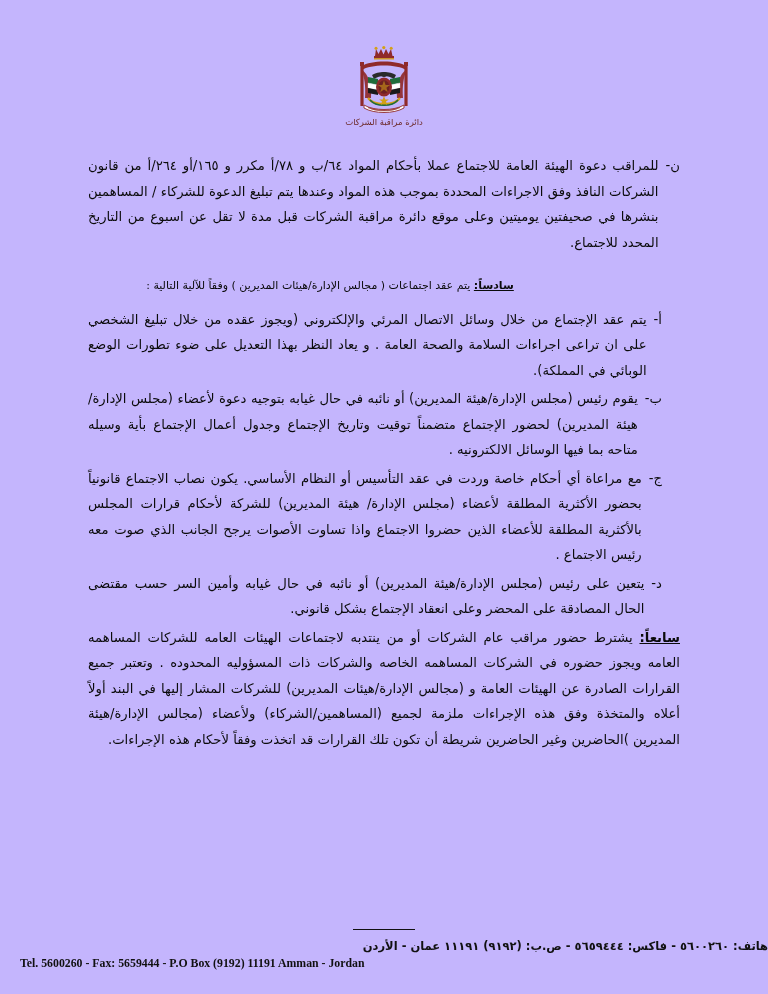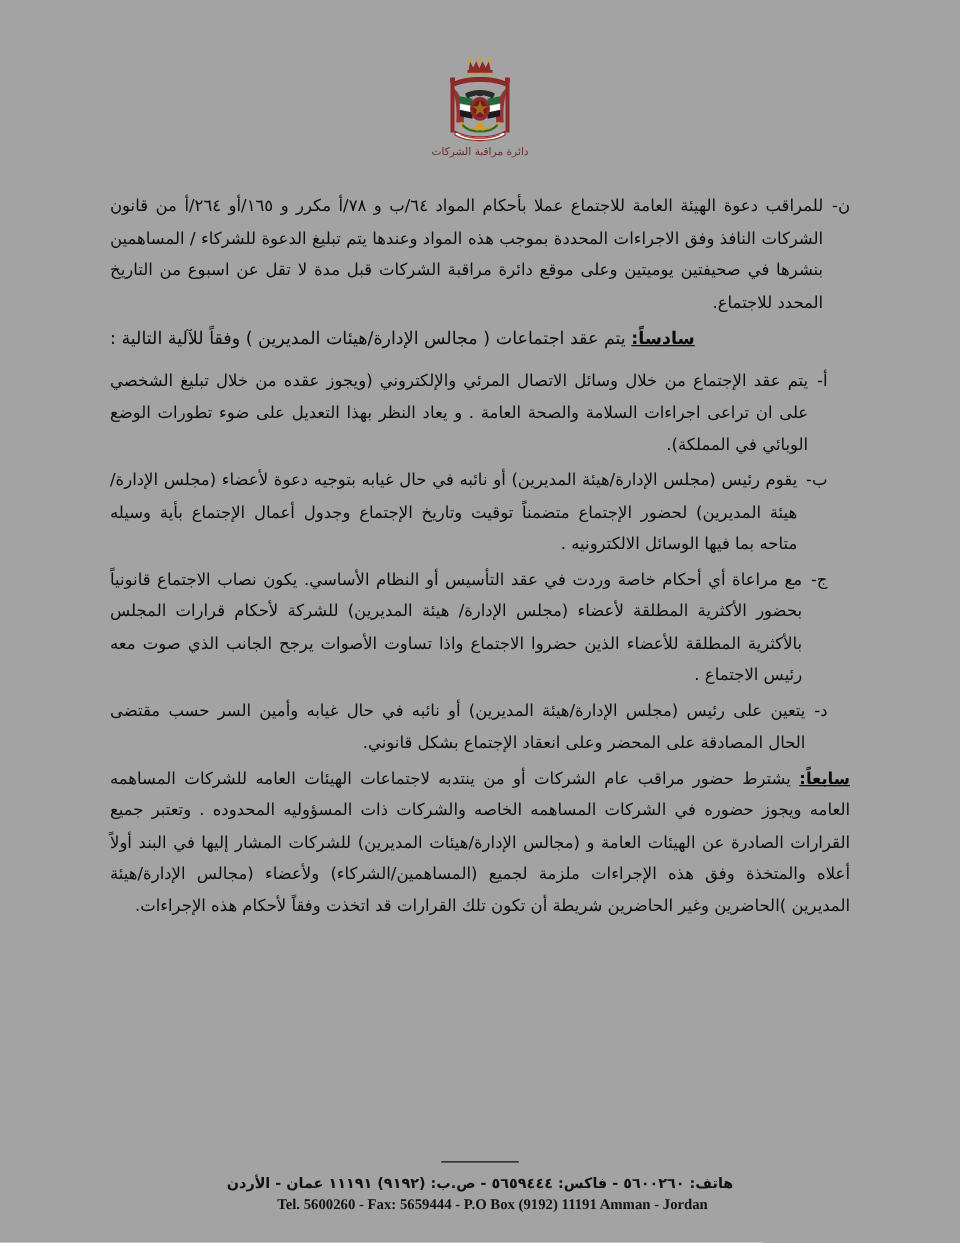--- a/index.html
+++ b/index.html
@@ -14,21 +14,21 @@
     position: relative;
     font-family: "DejaVu Sans", "Liberation Sans", sans-serif;
     color: #0b0b0b;
     overflow: hidden;
   }
 
   .page {
     position: relative;
     width: 768px;
     height: 994px;
-    background: #a3a3a3;
+    background: #c4b5fd;
     box-sizing: border-box;
   }
 
   
   .header {
     padding-top: 44px;
     display: flex;
     flex-direction: column;
     align-items: center;
   }
@@ -72,25 +72,25 @@
   }
   .item-body {
     flex: 1 1 auto;
     font-size: 13.2px;
     line-height: 25.5px;
     text-align: justify;
     text-justify: inter-word;
   }
 
   .section {
-    margin-top: 4px;
+    margin-top: 18px;
     margin-bottom: 6px;
-    font-size: 14px;
-    line-height: 25.5px;
-    text-align: left;
+    font-size: 11px;
+    line-height: 25.5px;
+    text-align: center;
     padding-right: 108px;
   }
   .section-label {
     font-weight: bold;
     text-decoration: underline;
   }
 
   .section-block {
     margin-top: 2px;
     font-size: 13.2px;
@@ -114,21 +114,20 @@
     align-items: flex-start;
     direction: rtl;
   }
 
   
   .footer {
     position: absolute;
     left: 0;
     right: 0;
     bottom: 22px;
-    text-align: center;
   }
   .footer-rule {
     width: 62px;
     height: 0;
     border-top: 1.6px solid #111;
     margin: 0 auto 8px auto;
   }
   .footer-ar {
     direction: rtl;
     font-size: 11.5px;

